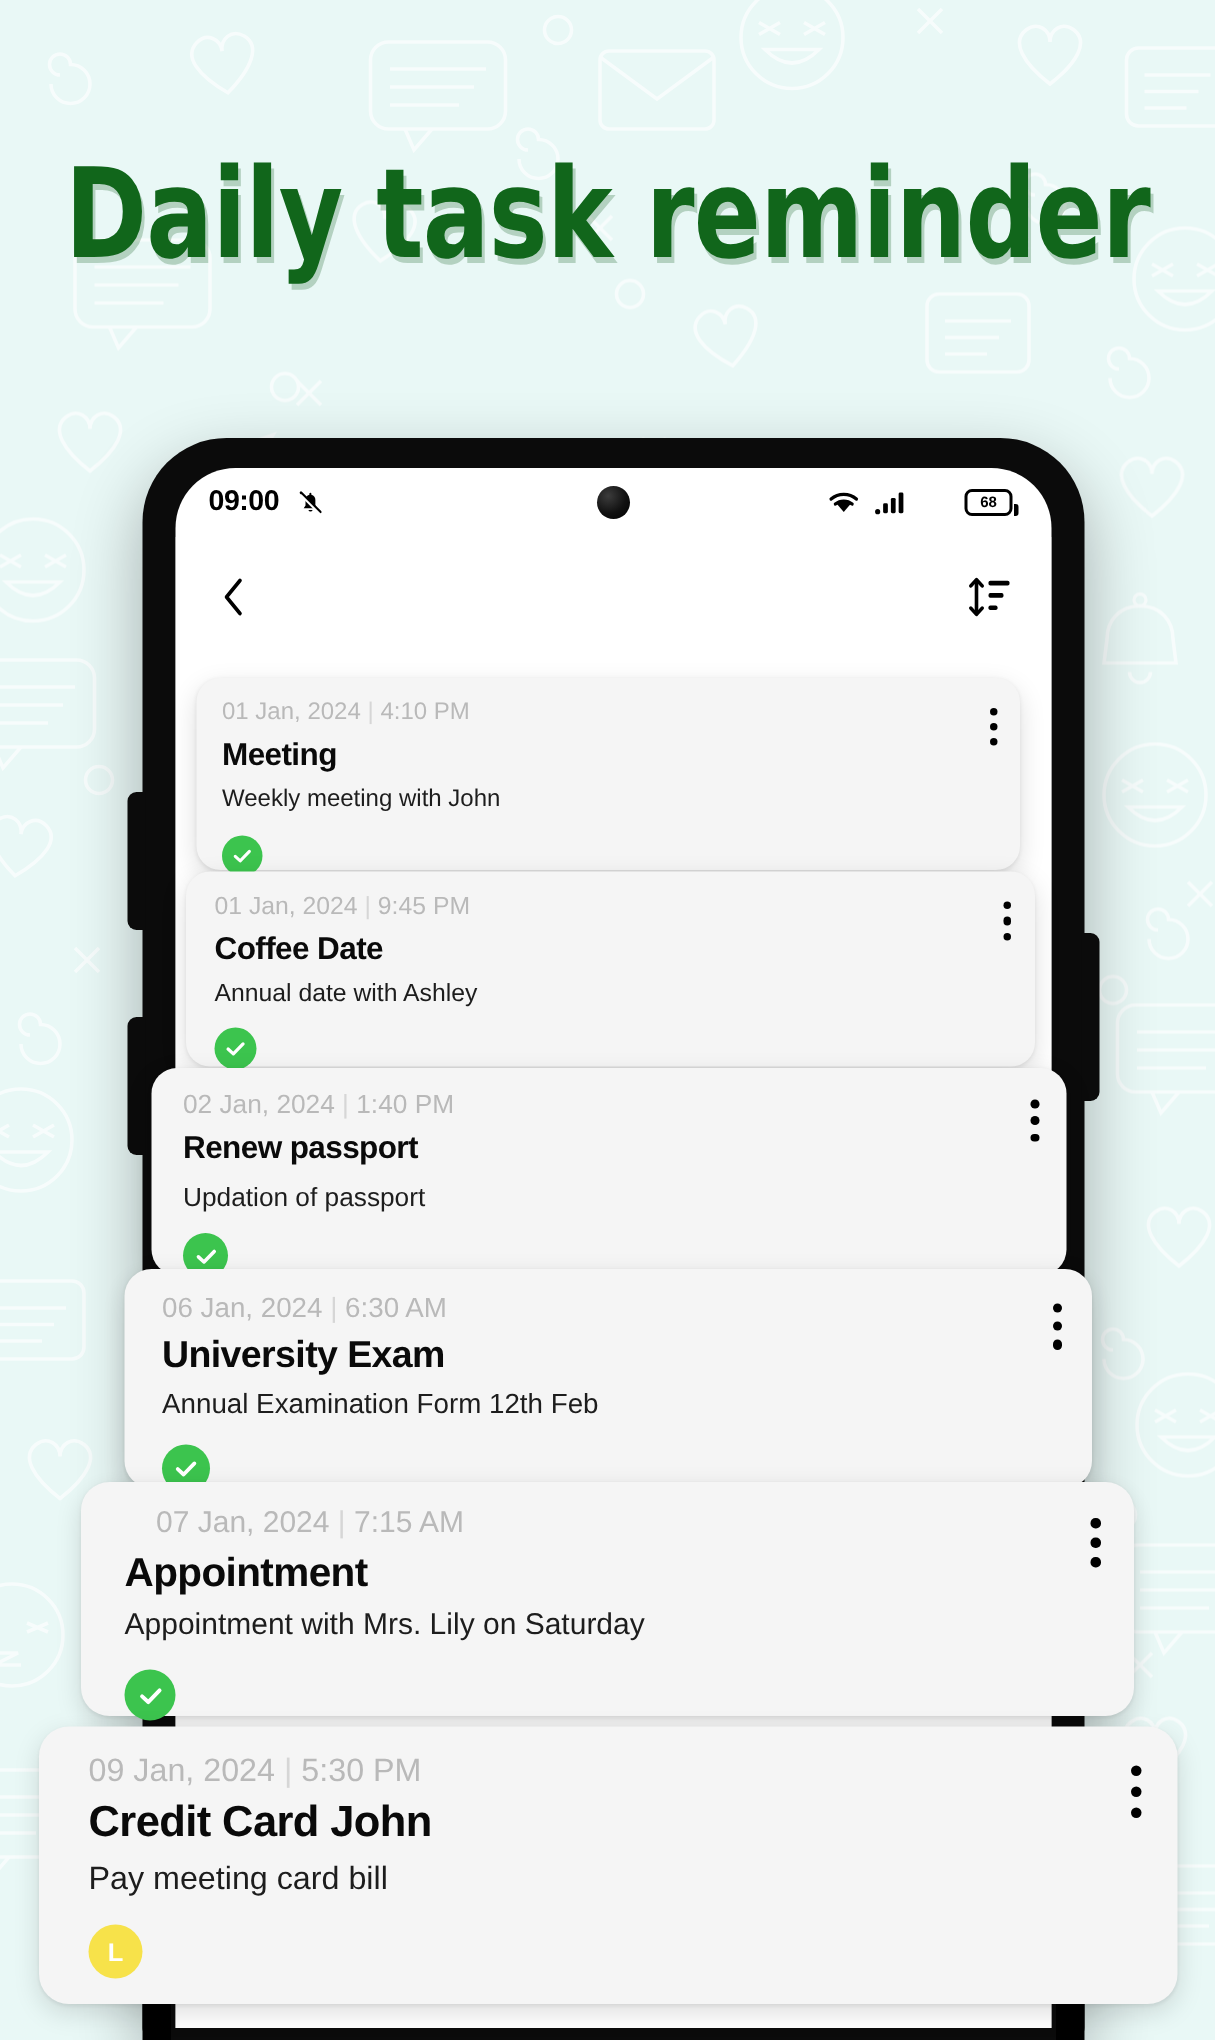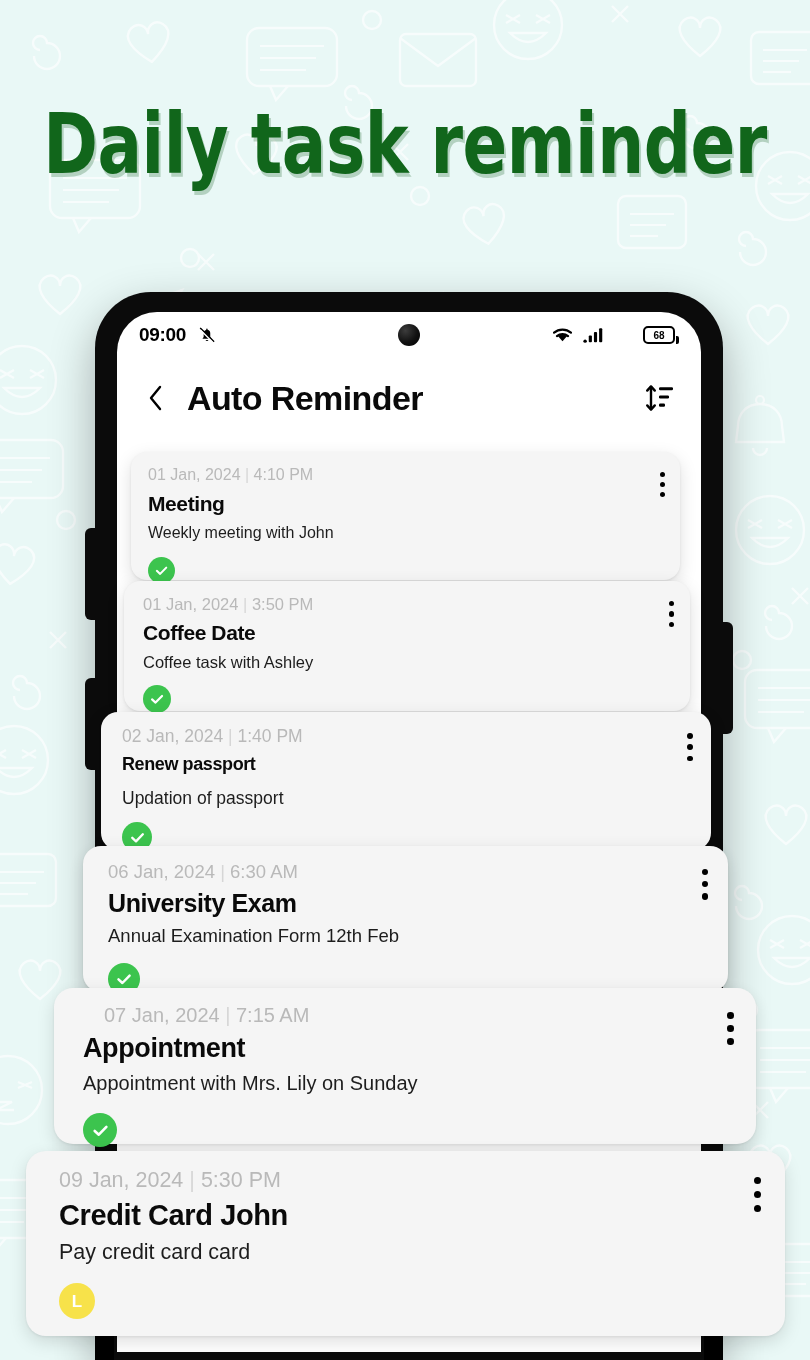--- a/index.html
+++ b/index.html
@@ -353,21 +353,20 @@
           </div>
         </div>
       </div>
 
       <div id="appbar">
         <div id="back-chevron">
           <svg width="22" height="30" viewBox="0 0 22 30">
             <path d="M15 4 L6 15 L15 26" stroke="#000" stroke-width="2.4" fill="none" stroke-linecap="round" stroke-linejoin="round"></path>
           </svg>
         </div>
-        <div id="app-title">Auto Reminder</div>
         <div id="sort-icon">
           <svg width="32" height="30" viewBox="0 0 32 30">
             <path d="M7 4 L7 26" stroke="#000" stroke-width="2.4" stroke-linecap="round"></path>
             <path d="M3.2 7.6 L7 3.4 L10.8 7.6" stroke="#000" stroke-width="2.4" fill="none" stroke-linecap="round" stroke-linejoin="round"></path>
             <path d="M3.2 22.4 L7 26.6 L10.8 22.4" stroke="#000" stroke-width="2.4" fill="none" stroke-linecap="round" stroke-linejoin="round"></path>
             <rect x="15" y="4.2" width="14" height="3.1" rx="1.2" fill="#000"></rect>
             <rect x="15" y="12.4" width="10" height="3.1" rx="1.2" fill="#000"></rect>
             <rect x="15" y="20.6" width="6" height="3.1" rx="1.2" fill="#000"></rect>
           </svg>
         </div>
@@ -397,45 +396,45 @@
         <span style="width:5px;height:5px;"></span>
       </div>
     </div>
   </div>
 
   <div class="card" style="left:124px; top:581px; width:566px; height:130px; border-radius:16px;">
     <div class="card-inner">
       <div class="c-date" style="left:19px; top:14px; font-size:16.5px;">
         <span>01 Jan, 2024</span>
         <span class="c-sep">|</span>
-        <span>3:50 PM</span>
+        <span>9:45 PM</span>
       </div>
       <div class="c-title" style="left:19px; top:40px; font-size:21px;">Coffee Date</div>
-      <div class="c-desc" style="left:19px; top:72px; font-size:16.5px;">Coffee task with Ashley</div>
+      <div class="c-desc" style="left:19px; top:72px; font-size:16.5px;">Annual date with Ashley</div>
       <div class="c-badge done" style="left:19px; top:104px; width:28px; height:28px;">
         <svg width="18" height="18" viewBox="0 0 20 20">
           <path d="M4.5 10.4 L8.4 14 L15.6 6.6" stroke="#fff" stroke-width="2.4" fill="none" stroke-linecap="round" stroke-linejoin="round"></path>
         </svg>
       </div>
       <div class="c-menu" style="right:16px; top:20px; gap:5px;">
         <span style="width:5.4px;height:5.4px;"></span>
         <span style="width:5.4px;height:5.4px;"></span>
         <span style="width:5.4px;height:5.4px;"></span>
       </div>
     </div>
   </div>
 
   <div class="card" style="left:101px; top:712px; width:610px; height:138px; border-radius:17px;">
     <div class="card-inner">
       <div class="c-date" style="left:21px; top:14px; font-size:17.5px;">
         <span>02 Jan, 2024</span>
         <span class="c-sep">|</span>
         <span>1:40 PM</span>
       </div>
-      <div class="c-title" style="left:21px; top:42px; font-size:18px;">Renew passport</div>
+      <div class="c-title" style="left:21px; top:42px; font-size:21px;">Renew passport</div>
       <div class="c-desc" style="left:21px; top:76px; font-size:17.5px;">Updation of passport</div>
       <div class="c-badge done" style="left:21px; top:110px; width:30px; height:30px;">
         <svg width="19" height="19" viewBox="0 0 20 20">
           <path d="M4.5 10.4 L8.4 14 L15.6 6.6" stroke="#fff" stroke-width="2.5" fill="none" stroke-linecap="round" stroke-linejoin="round"></path>
         </svg>
       </div>
       <div class="c-menu" style="right:18px; top:21px; gap:5.5px;">
         <span style="width:5.8px;height:5.8px;"></span>
         <span style="width:5.8px;height:5.8px;"></span>
         <span style="width:5.8px;height:5.8px;"></span>
@@ -466,21 +465,21 @@
   </div>
 
   <div class="card" style="left:54px; top:988px; width:702px; height:156px; border-radius:19px;">
     <div class="card-inner">
       <div class="c-date" style="left:29px; top:16px; font-size:20px;margin-left:21px;">
         <span>07 Jan, 2024</span>
         <span class="c-sep">|</span>
         <span>7:15 AM</span>
       </div>
       <div class="c-title" style="left:29px; top:45px; font-size:27px;">Appointment</div>
-      <div class="c-desc" style="left:29px; top:84px; font-size:20px;">Appointment with Mrs. Lily on Sunday</div>
+      <div class="c-desc" style="left:29px; top:84px; font-size:20px;">Appointment with Mrs. Lily on Saturday</div>
       <div class="c-badge done" style="left:29px; top:125px; width:34px; height:34px;">
         <svg width="21" height="21" viewBox="0 0 20 20">
           <path d="M4.5 10.4 L8.4 14 L15.6 6.6" stroke="#fff" stroke-width="2.5" fill="none" stroke-linecap="round" stroke-linejoin="round"></path>
         </svg>
       </div>
       <div class="c-menu" style="right:22px; top:24px; gap:6.5px;">
         <span style="width:6.6px;height:6.6px;"></span>
         <span style="width:6.6px;height:6.6px;"></span>
         <span style="width:6.6px;height:6.6px;"></span>
       </div>
@@ -488,21 +487,21 @@
   </div>
 
   <div class="card" style="left:26px; top:1151px; width:759px; height:185px; border-radius:20px;">
     <div class="card-inner">
       <div class="c-date" style="left:33px; top:17px; font-size:21.5px;">
         <span>09 Jan, 2024</span>
         <span class="c-sep">|</span>
         <span>5:30 PM</span>
       </div>
       <div class="c-title" style="left:33px; top:48px; font-size:29px;">Credit Card John</div>
-      <div class="c-desc" style="left:33px; top:89px; font-size:21.5px;">Pay credit card card</div>
+      <div class="c-desc" style="left:33px; top:89px; font-size:21.5px;">Pay meeting card bill</div>
       <div class="c-badge later" style="left:33px; top:132px; width:36px; height:36px;">
         <span class="lbl" style="font-size:17px;">L</span>
       </div>
       <div class="c-menu" style="right:24px; top:26px; gap:7px;">
         <span style="width:7px;height:7px;"></span>
         <span style="width:7px;height:7px;"></span>
         <span style="width:7px;height:7px;"></span>
       </div>
     </div>
   </div>

